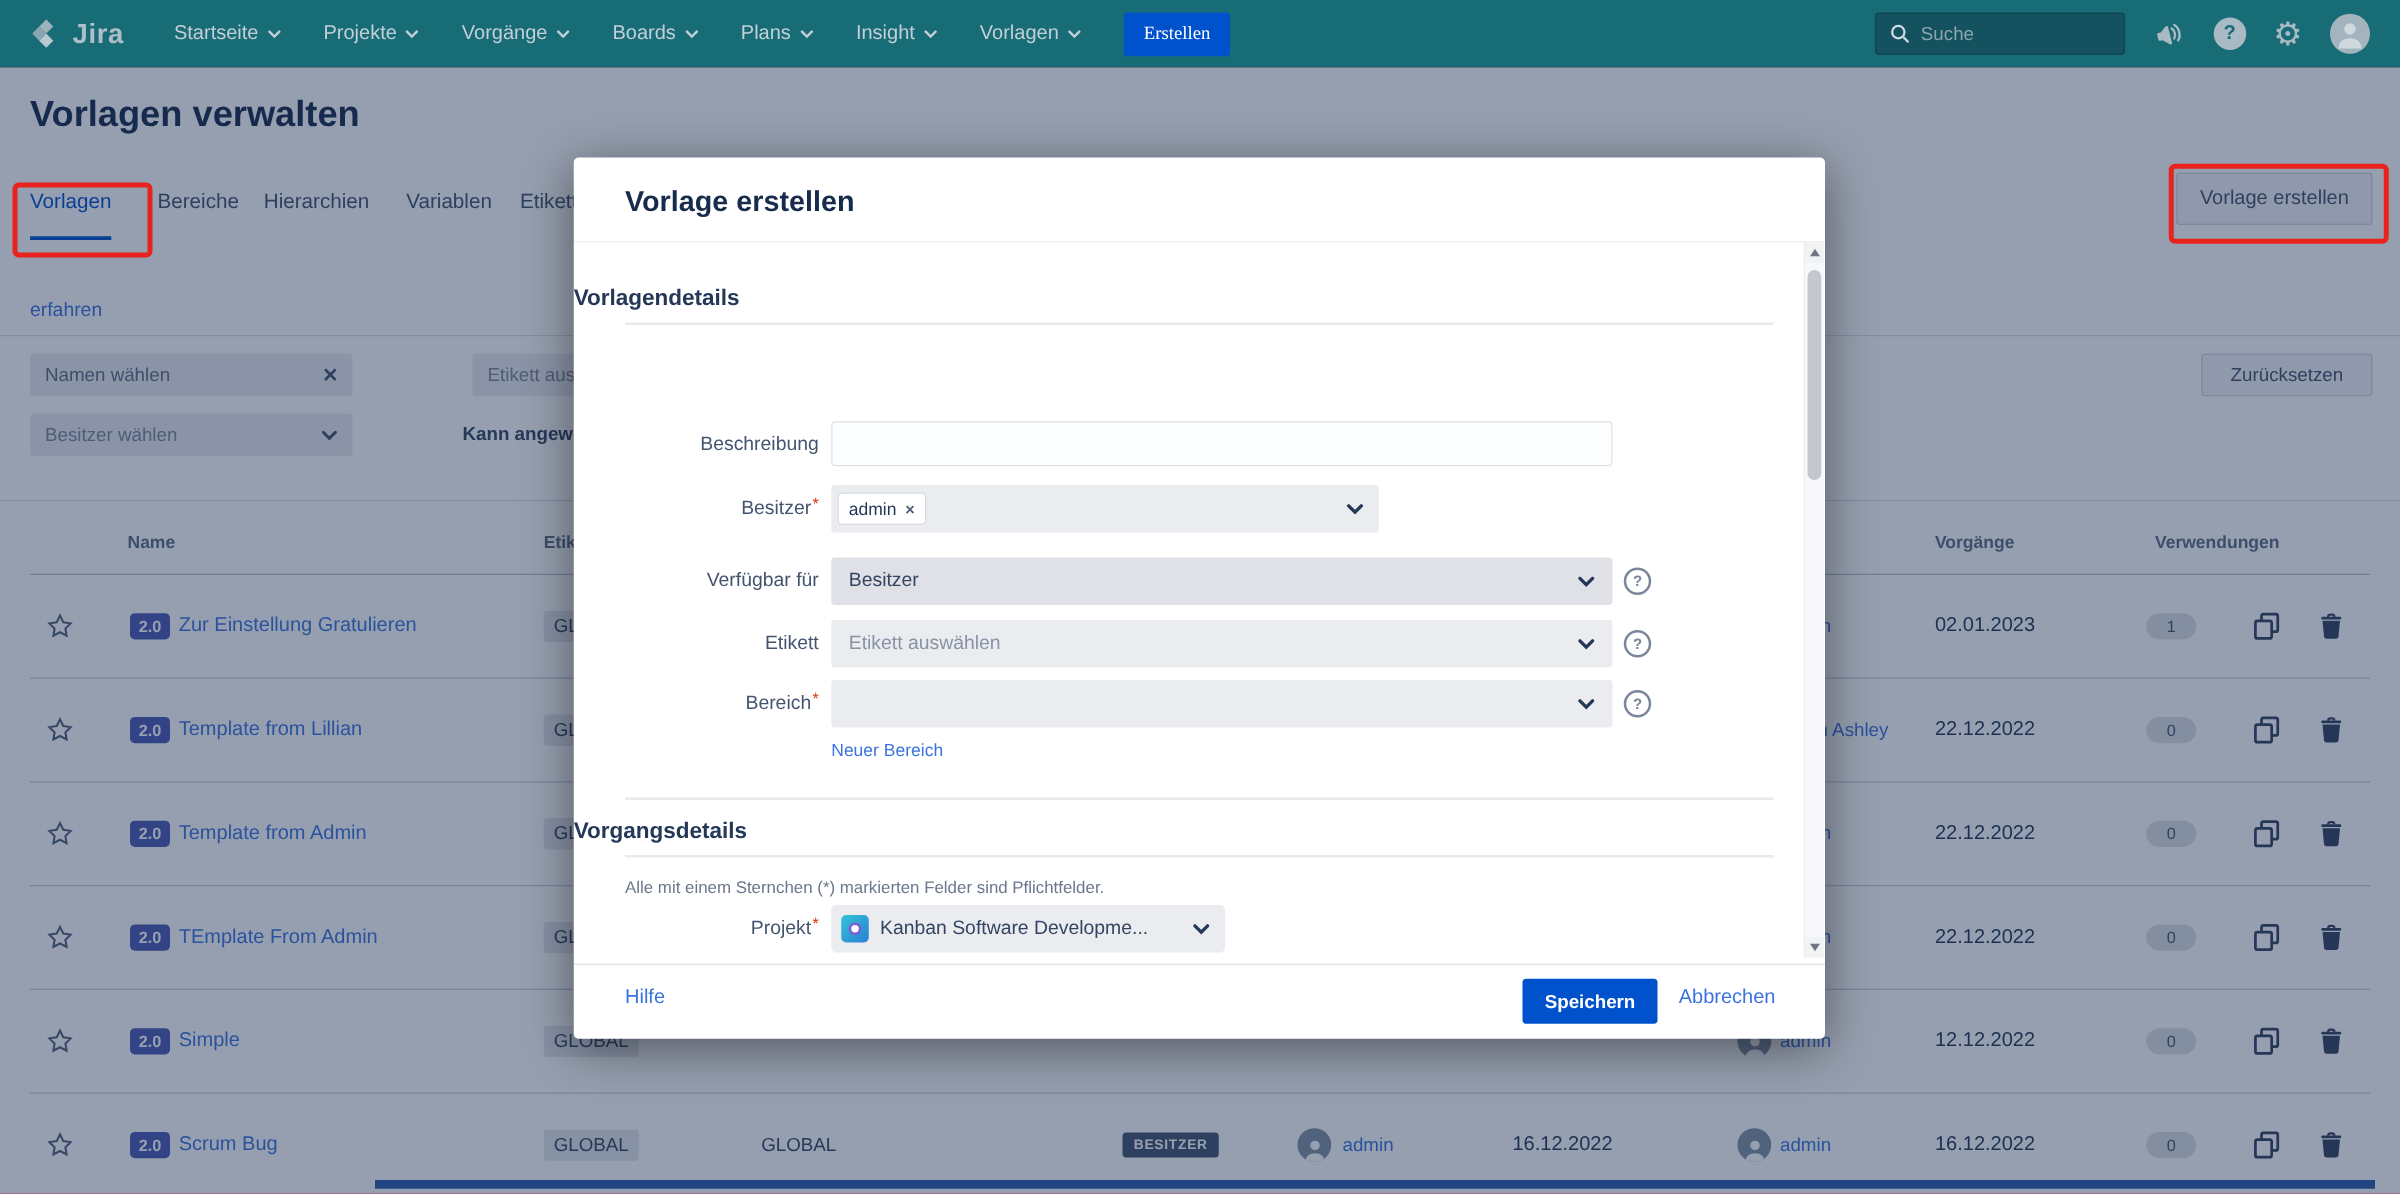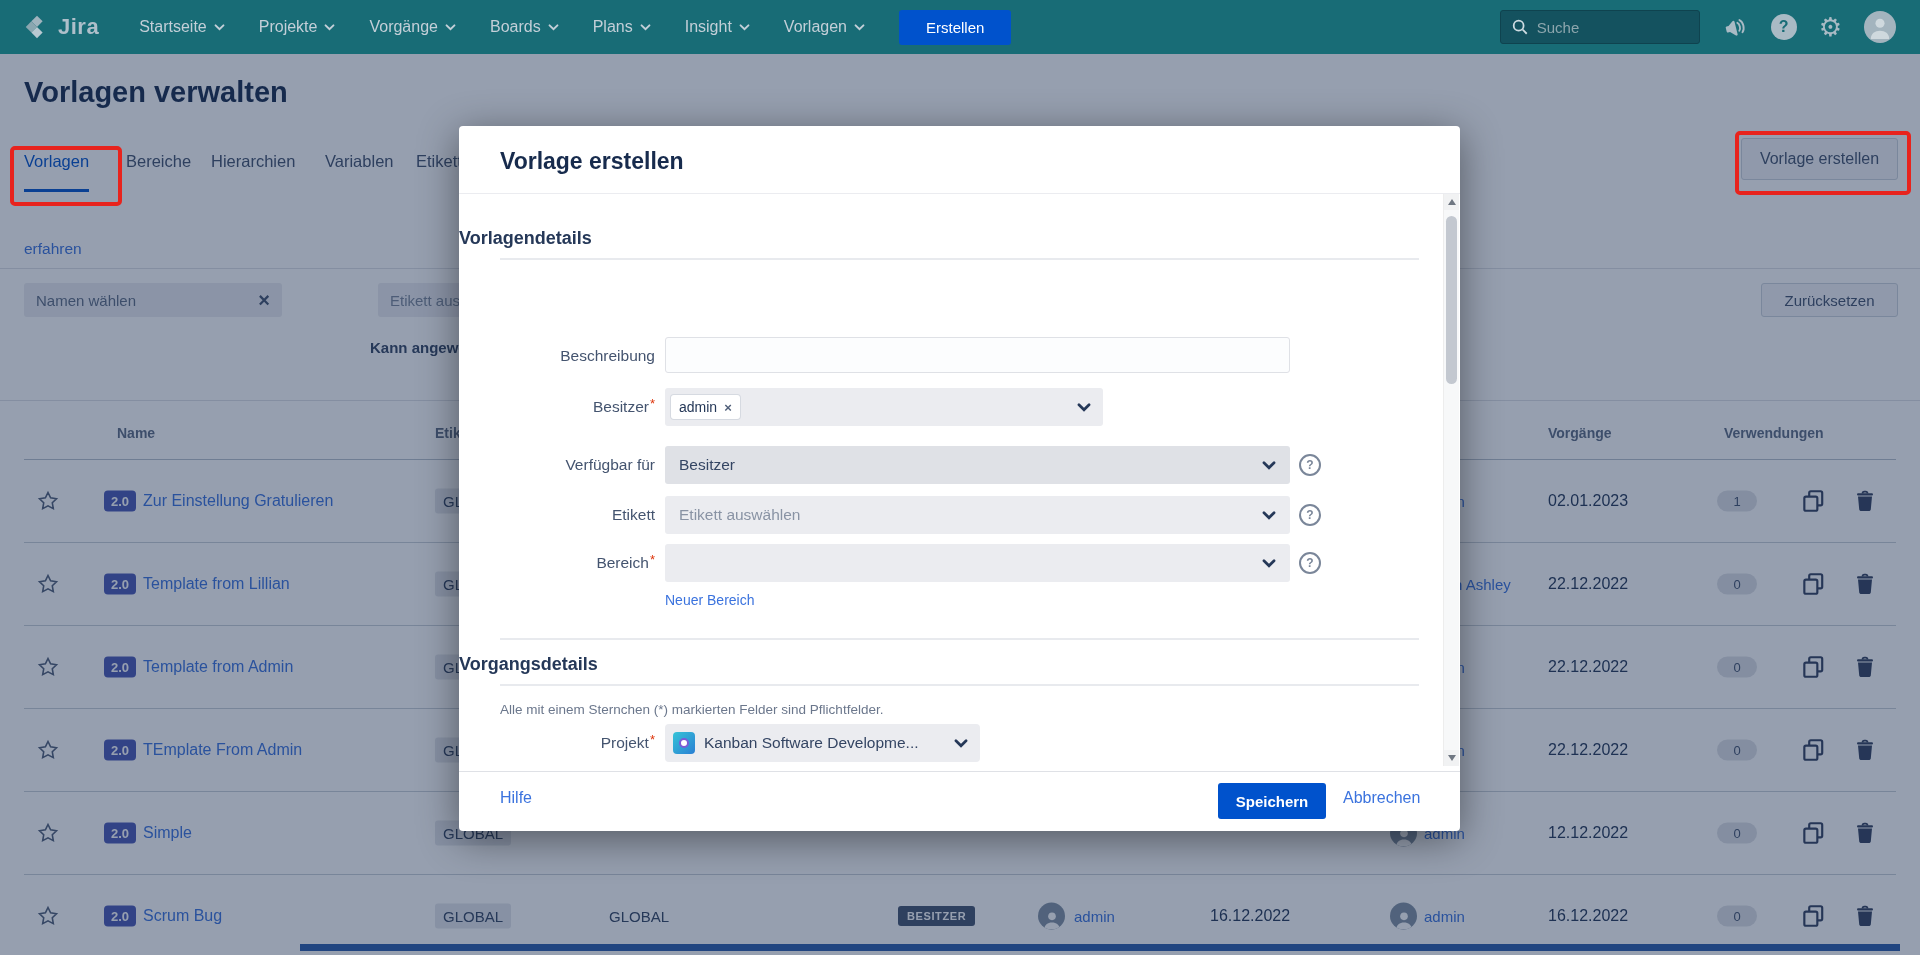--- a/index.html
+++ b/index.html
@@ -7,21 +7,21 @@
           font-family:"Liberation Sans",sans-serif;}
 
   
   .nav{position:absolute;top:0;left:0;width:100%;height:54px;background:#186c76;z-index:50;
        display:flex;align-items:center;padding:0 24px;box-sizing:border-box;}
   .brand{display:flex;align-items:center;gap:8px;margin-right:40px;cursor:pointer;}
   .brand-text{color:#aebfca;font-size:22px;font-weight:bold;letter-spacing:.5px;}
   .nav-items{display:flex;align-items:center;gap:34px;}
   .nav-item{display:flex;align-items:center;gap:7px;color:#c3cfd8;font-size:16px;cursor:pointer;}
   .create-btn{margin-left:34px;background:#0052cc;color:#fff;border:none;border-radius:3px;
-              font-size:15px;font-family:Liberation Sans, sans-serif;padding:9px 27px;cursor:pointer;}
+              font-size:15px;font-family:Liberation Serif, serif;padding:9px 16px;cursor:pointer;}
   .nav-right{margin-left:auto;display:flex;align-items:center;gap:22px;}
   .search{width:200px;height:34px;background:#14525f;border:1px solid #0f434f;border-radius:3px;
           display:flex;align-items:center;gap:8px;padding:0 10px;box-sizing:border-box;}
   .search-ph{color:#8da6ad;font-size:15px;}
   .nav-help{width:26px;height:26px;border-radius:50%;background:#a9bac4;color:#186c76;
             display:flex;align-items:center;justify-content:center;font-weight:bold;font-size:16px;}
   .gear{font-size:26px;color:#a9bac4;line-height:1;}
   .nav-avatar{width:32px;height:32px;border-radius:50%;background:#a3b4be;overflow:hidden;
               display:flex;align-items:center;justify-content:center;}
 
@@ -46,21 +46,21 @@
   .flt-besitzer{left:24px;top:277px;width:258px;color:#7a869a;}
   .flt .spacer{flex:1;}
   .flt .clear-x{color:#42526e;font-size:20px;font-weight:bold;}
   .kann-label{position:absolute;left:370px;top:285px;font-size:15px;font-weight:bold;color:#344563;white-space:nowrap;}
   .reset-btn{position:absolute;left:1761px;top:229px;width:137px;height:34px;background:#f4f5f7;
              border:1px solid #ccd3dc;border-radius:3px;font-size:15px;color:#42526e;font-family:inherit;cursor:pointer;}
 
   
   .thead{position:absolute;top:371px;left:0;width:100%;height:20px;font-size:14px;font-weight:bold;color:#5e6c84;}
   .th{position:absolute;white-space:nowrap;}
-  .h-name{left:117px;} .h-etk{left:435px;} .h-mvon{left:1368px;} .h-mdate{left:1548px;} .h-verw{left:1724px;}
+  .h-name{left:102px;} .h-etk{left:435px;} .h-mvon{left:1368px;} .h-mdate{left:1548px;} .h-verw{left:1724px;}
   .rowsep{position:absolute;left:24px;width:1872px;height:1px;background:#c9cfd8;}
   .trow{position:absolute;left:0;width:1920px;height:83px;}
   .cell{position:absolute;top:50%;transform:translateY(-50%);white-space:nowrap;}
   .c-star{left:36px;width:24px;height:24px;cursor:pointer;}
   .c-badge{left:104px;background:#4a58b5;color:#fff;font-size:13px;font-weight:bold;
            padding:3px 7px;border-radius:4px;}
   .c-name{left:143px;font-size:16px;color:#3b73de;cursor:pointer;}
   .c-etk{left:435px;background:#e4e6eb;color:#344563;font-size:15px;padding:4px 8px;border-radius:3px;}
   .c-ber{left:609px;font-size:15px;color:#344563;}
   .c-own{left:898px;background:#42526e;color:#fff;font-size:11px;font-weight:bold;letter-spacing:.6px;
@@ -245,20 +245,27 @@
     <div class="divider d1"></div>
 
     <div class="flt flt-name">
       <span>Namen wählen</span>
       <span class="spacer"></span>
       <span class="clear-x">×</span>
     </div>
     <div class="flt flt-etikett">
       <span>Etikett auswählen</span>
     </div>
+    <div class="flt flt-besitzer">
+      <span>Besitzer wählen</span>
+      <span class="spacer"></span>
+      <svg width="13" height="9" viewBox="0 0 12 8" fill="none" stroke="#42526e" stroke-width="2.2" stroke-linecap="round">
+          <path d="M1.5 1.5L6 6l4.5-4.5"></path>
+        </svg>
+    </div>
     <div class="kann-label">Kann angewendet werden</div>
     <button class="reset-btn">Zurücksetzen</button>
 
     <div class="divider d2"></div>
 
     <div class="thead">
       <span class="th h-name">Name</span>
       <span class="th h-etk">Etikett</span>
       <span class="th h-mvon">Geändert von</span>
       <span class="th h-mdate">Vorgänge</span>

